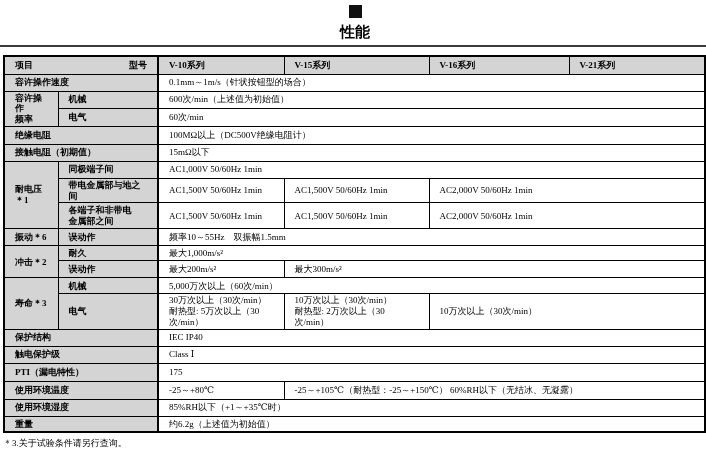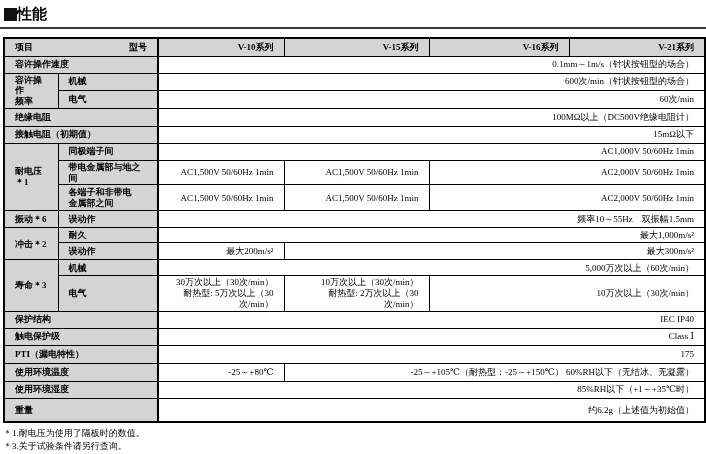--- a/index.html
+++ b/index.html
@@ -2,44 +2,44 @@
 <html><head>
 <meta charset="utf-8">
 <style>
   html,body { margin:0; padding:0; }
   body {
     width:706px; height:454px; background:#ffffff; color:#000;
     font-family:"Liberation Serif","DejaVu Serif",serif;
     position:relative; overflow:hidden;
   }
   .title-bar {
-    display:flex; align-items:center; 
+    display:flex; align-items:center; gap:5px;
     padding:5px 0 0 4px;
     font-family:"Liberation Sans","DejaVu Sans",sans-serif;
-    font-weight:bold; font-size:15px;
+    font-weight:bold; font-size:15px;flex-direction:column;
   }
   .title-square { width:13px; height:13px; background:#101010; display:inline-block; }
   .title-rule { border-top:2px solid #3a3a3a; margin-top:3px; width:706px; }
 
   table.spec {
     border-collapse:collapse; table-layout:fixed;
     margin:8px 0 0 3px; width:701px;
     border:2px solid #000;
   }
   table.spec td {
     border:1px solid #000;
     font-size:9px; line-height:1.2;
     padding:1px 10px; overflow:hidden;
     vertical-align:middle;
   }
   td.lbl {
     background:#d4d4d4; font-weight:bold;
     text-align:left; padding-left:5px;
   }
-  td.val { text-align:right; }
+  td.val { text-align:left; }
   .split { border-right:2px solid #000 !important; }
   .pre { white-space:pre-line; }
   .small { font-size:8.5px; line-height:1.3; }
   .hdr-spread { display:flex; justify-content:space-between; align-items:center; }
   .notes {
     margin:4px 0 0 3px;
     font-size:9px; line-height:1.35;
   }
   .notes div { white-space:nowrap; }
 </style>
@@ -78,21 +78,21 @@
 
   <tr style="height:17px">
     <td colspan="2" class="lbl split">容许操作速度</td>
     <td colspan="4" class="val">0.1mm～1m/s（针状按钮型的场合）</td>
   </tr>
 
   <tr style="height:17px">
     <td rowspan="2" class="lbl pre">容许操作
 频率</td>
     <td class="lbl split">机械</td>
-    <td colspan="4" class="val">600次/min（针状按钮型的场合）</td>
+    <td colspan="4" class="val">600次/min（上述值为初始值）</td>
   </tr>
   <tr style="height:17px">
     <td class="lbl split">电气</td>
     <td colspan="4" class="val">60次/min</td>
   </tr>
 
   <tr style="height:18px">
     <td colspan="2" class="lbl split">绝缘电阻</td>
     <td colspan="4" class="val">100MΩ以上（DC500V绝缘电阻计）</td>
   </tr>
@@ -171,23 +171,22 @@
     <td colspan="2" class="lbl split">使用环境温度</td>
     <td class="val">-25～+80℃</td>
     <td colspan="3" class="val">-25～+105℃（耐热型：-25～+150℃） 60%RH以下（无结冰、无凝露）</td>
   </tr>
 
   <tr style="height:17px">
     <td colspan="2" class="lbl split">使用环境湿度</td>
     <td colspan="4" class="val">85%RH以下（+1～+35℃时）</td>
   </tr>
 
-  <tr style="height:24px">
+  <tr style="height:16px">
     <td colspan="2" class="lbl split">重量</td>
     <td colspan="4" class="val">约6.2g（上述值为初始值）</td>
   </tr>
 </tbody>
   </table>
 
 <div class="notes">
-  <div>＊1.耐电压为使用了隔板时的数值。</div>
   <div>＊3.关于试验条件请另行查询。</div>
 </div>
 
 </body></html>

